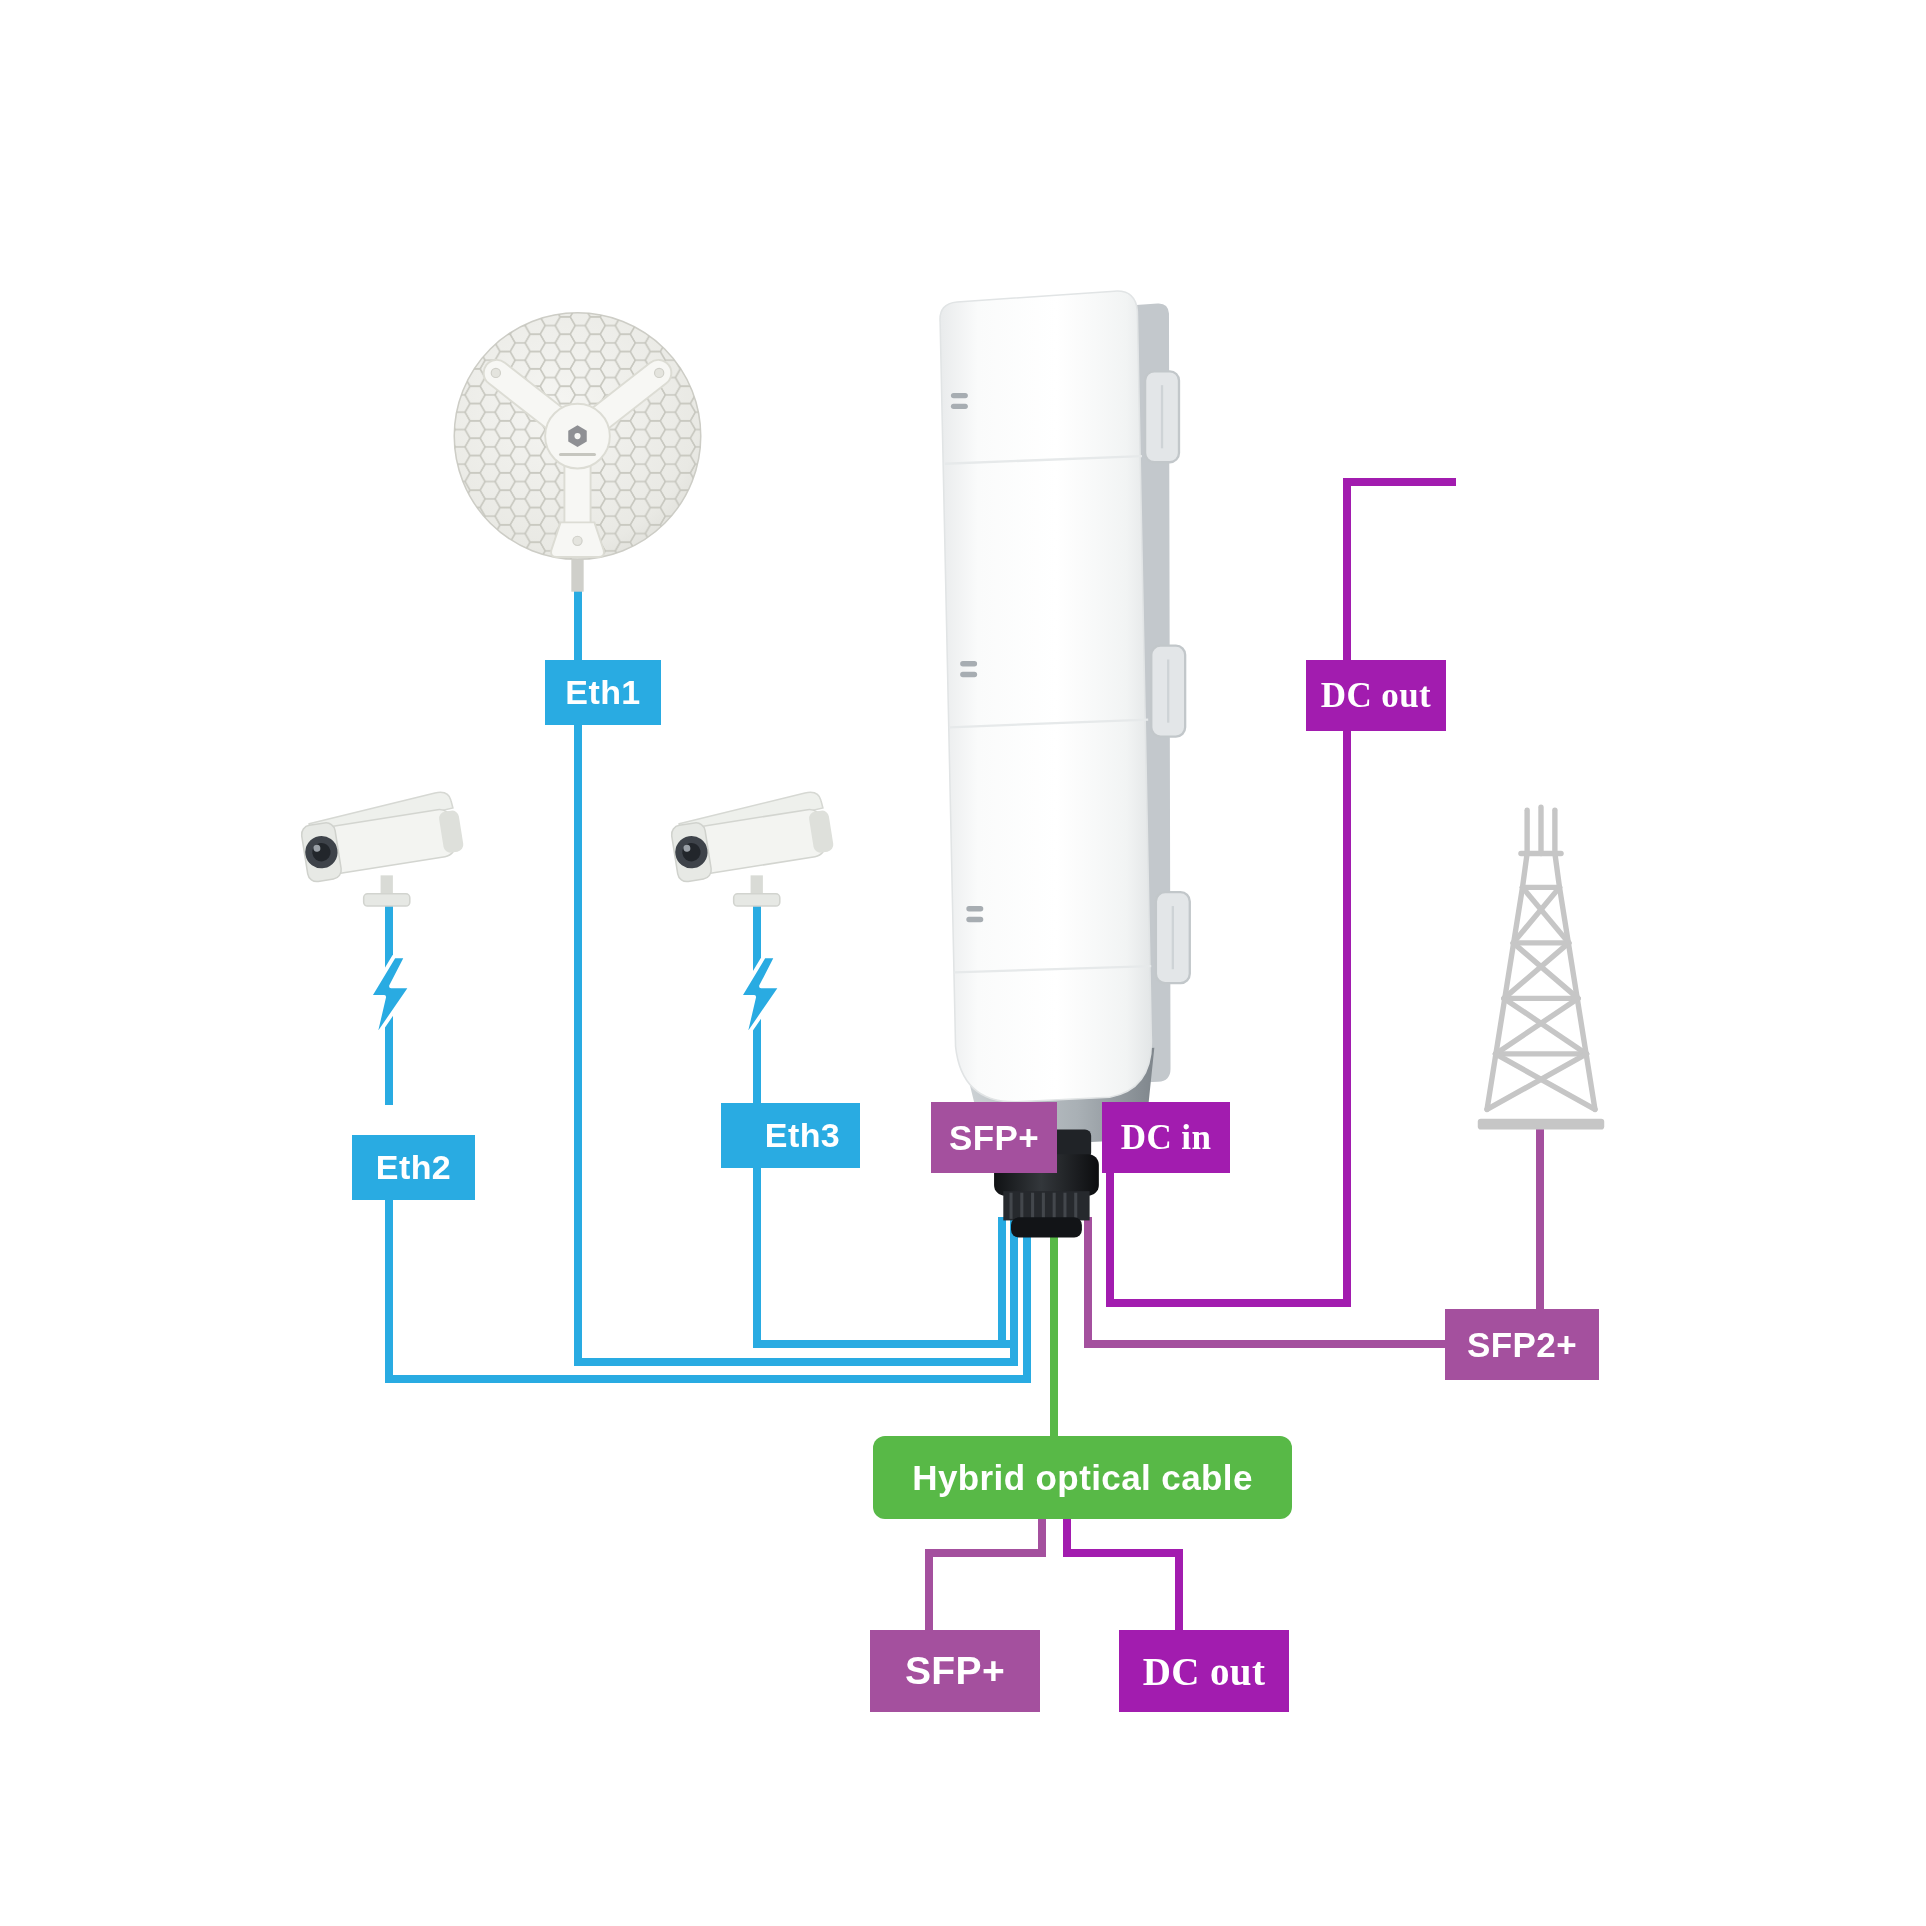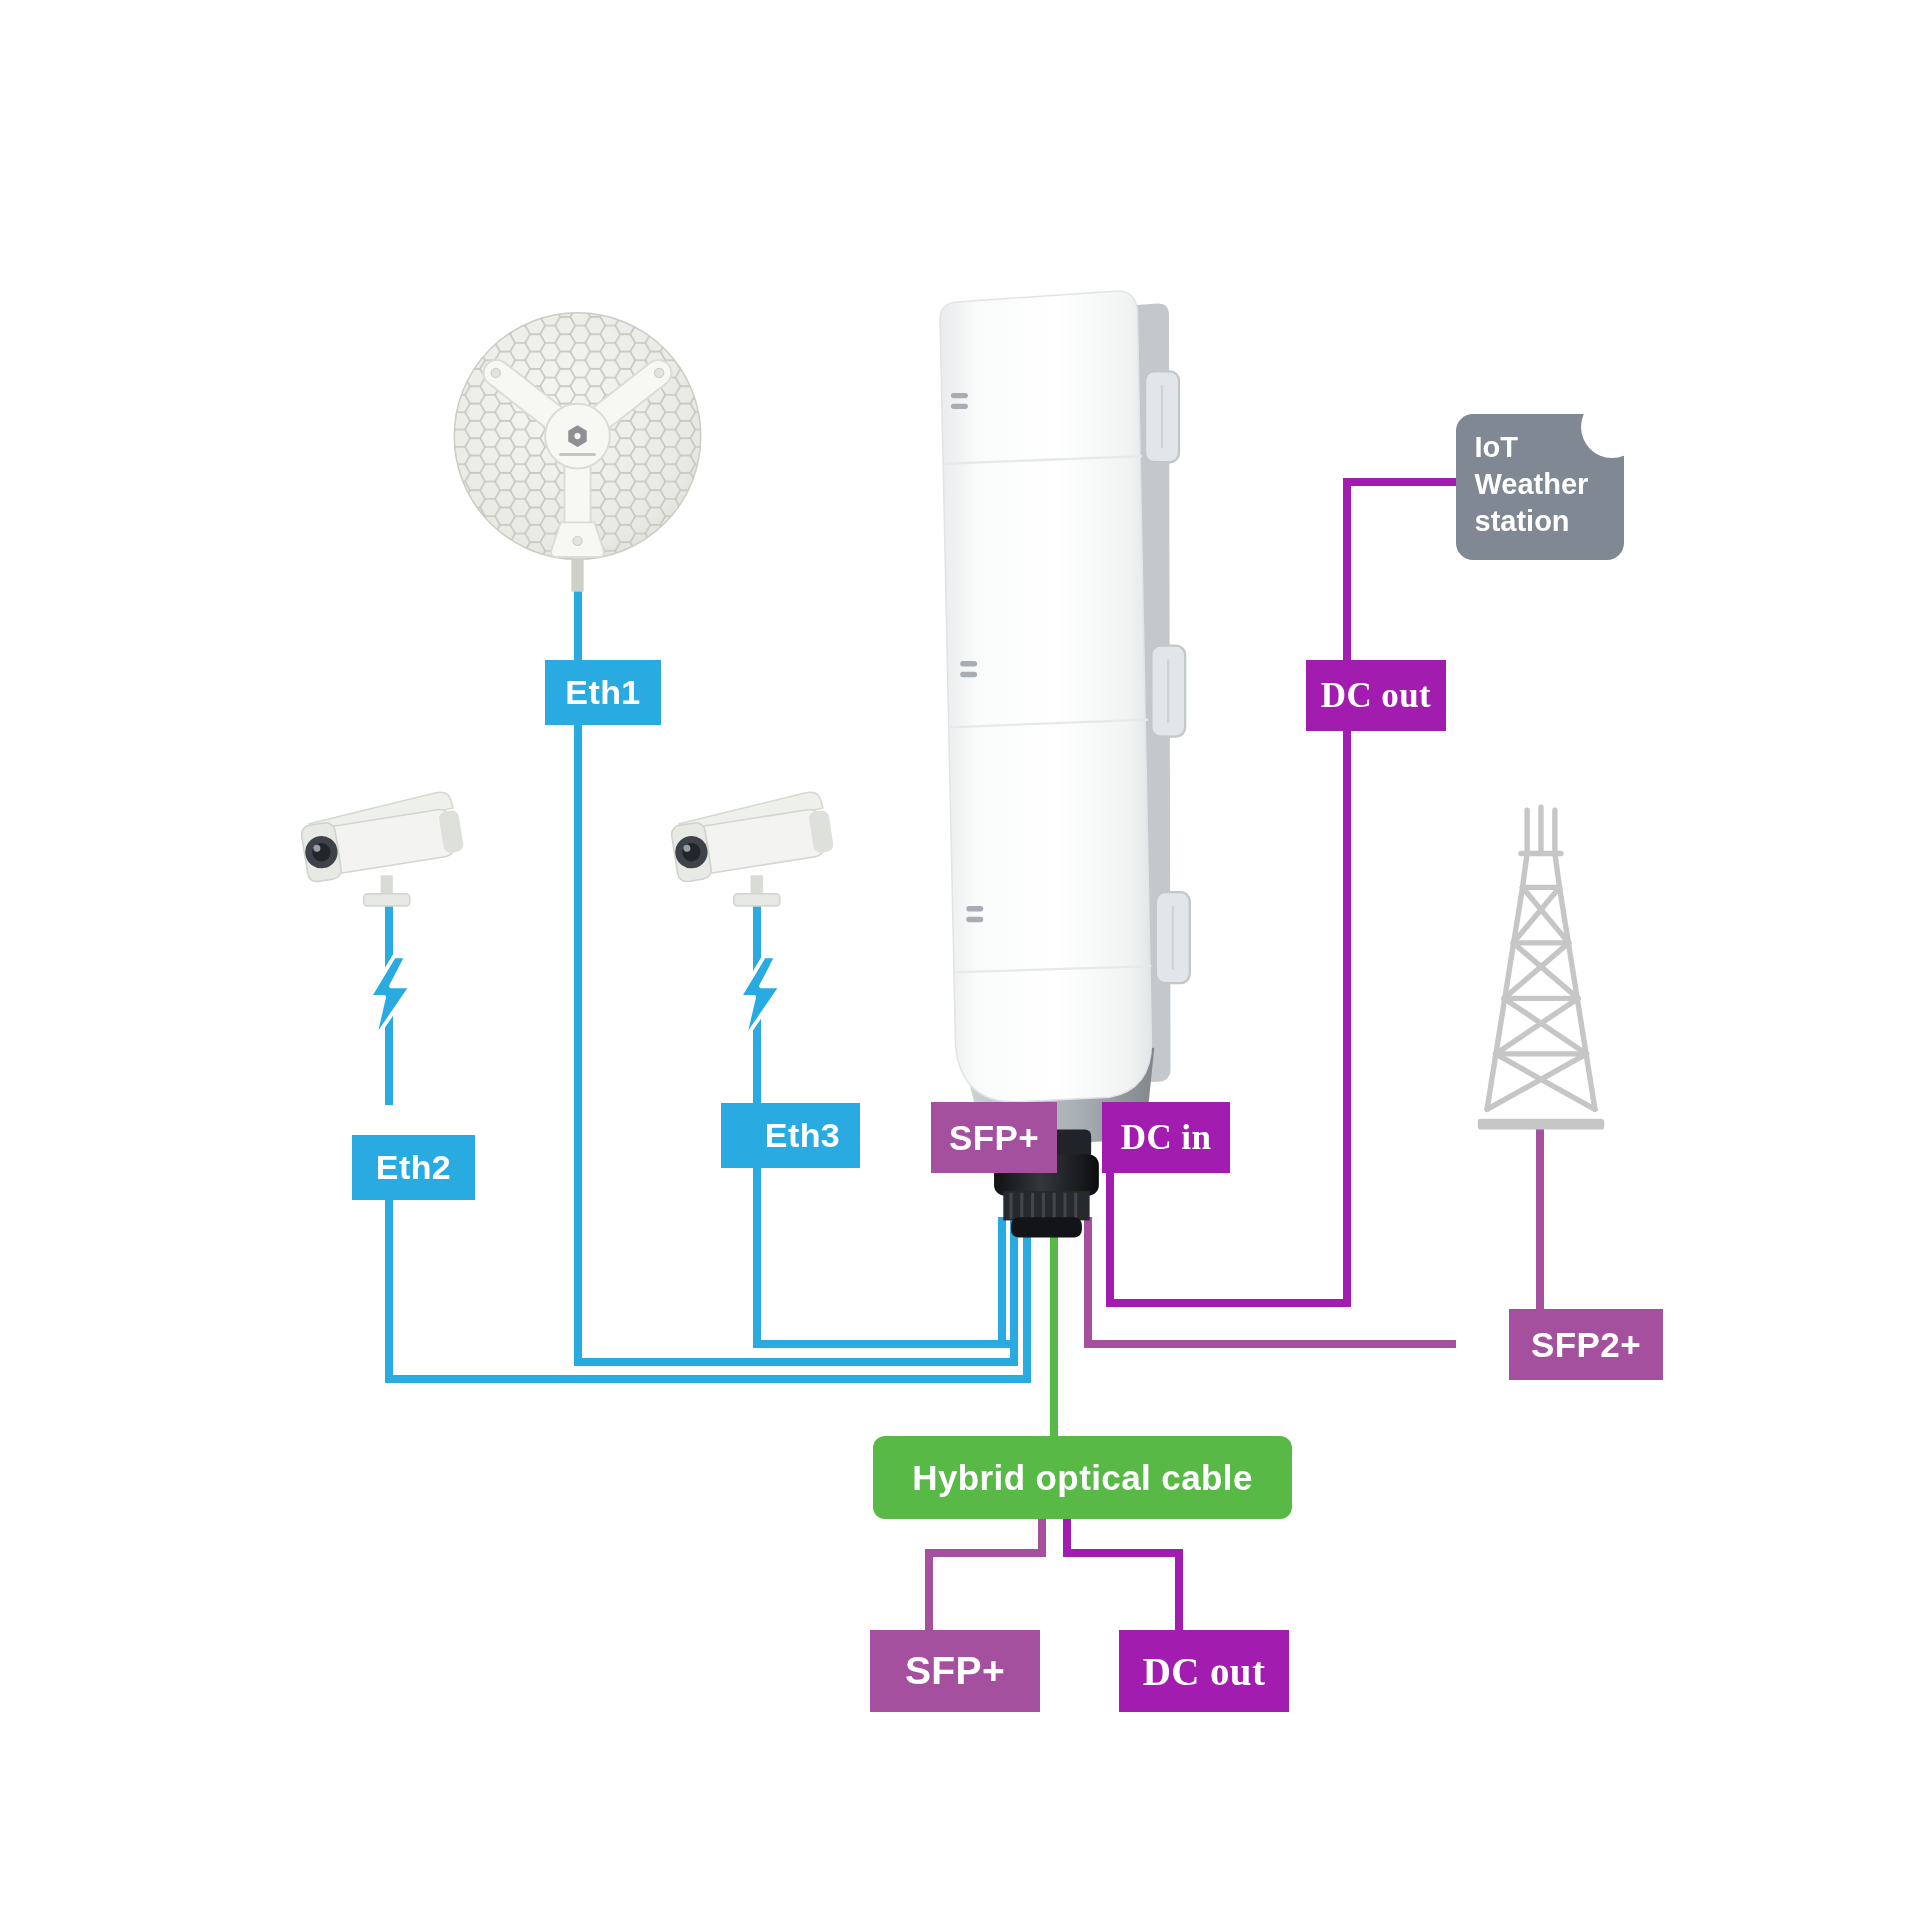--- a/index.html
+++ b/index.html
@@ -255,28 +255,22 @@
 
   <div class="tag eth c-blue" style="left:520px;top:660px;width:116px;height:65px;">Eth1</div>
   <div class="tag eth c-blue" style="left:327px;top:1135px;width:123px;height:65px;">Eth2</div>
   <div class="tag eth c-blue" style="left:696px;top:1103px;width:139px;height:65px;padding-left:24px;">Eth3</div>
 
   <div class="tag c-purple" style="left:906px;top:1102px;width:126px;height:71px;">SFP+</div>
   <div class="tag c-orange" style="left:1077px;top:1102px;width:128px;height:71px;">DC in</div>
 
   <div class="tag c-orange" style="left:1281px;top:660px;width:140px;height:71px;">DC out</div>
 
-  <div class="iot-card" style="left:1456px;top:414px;width:168px;height:146px;">
-    <span class="bite"></span>
-    <div>IoT</div>
-    <div>Weather</div>
-    <div>station</div>
-  </div>
-
-  <div class="tag c-purple" style="left:1484px;top:1309px;width:154px;height:71px;">SFP2+</div>
+
+  <div class="tag c-purple" style="left:1420px;top:1309px;width:154px;height:71px;">SFP2+</div>
 
   <div class="tag c-green" style="left:848px;top:1436px;width:419px;height:83px;border-radius:12px;">Hybrid optical cable</div>
 
   <div class="tag big c-purple" style="left:845px;top:1630px;width:170px;height:82px;">SFP+</div>
   <div class="tag big c-orange" style="left:1094px;top:1630px;width:170px;height:82px;">DC out</div>
 
 </div>
 
 
 </body></html>

